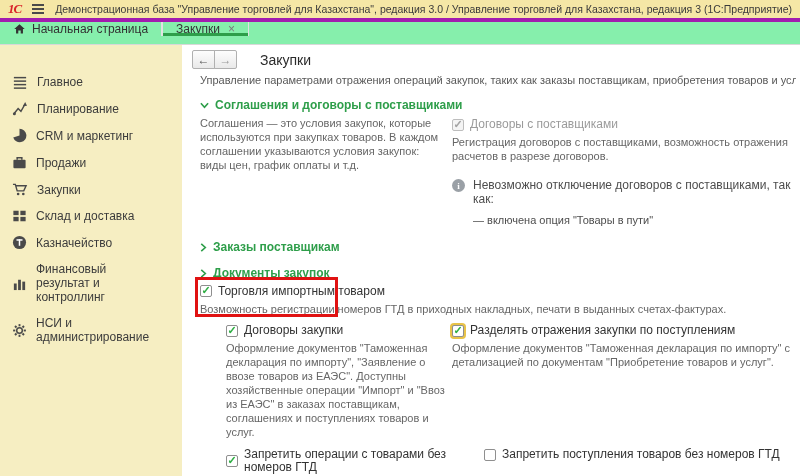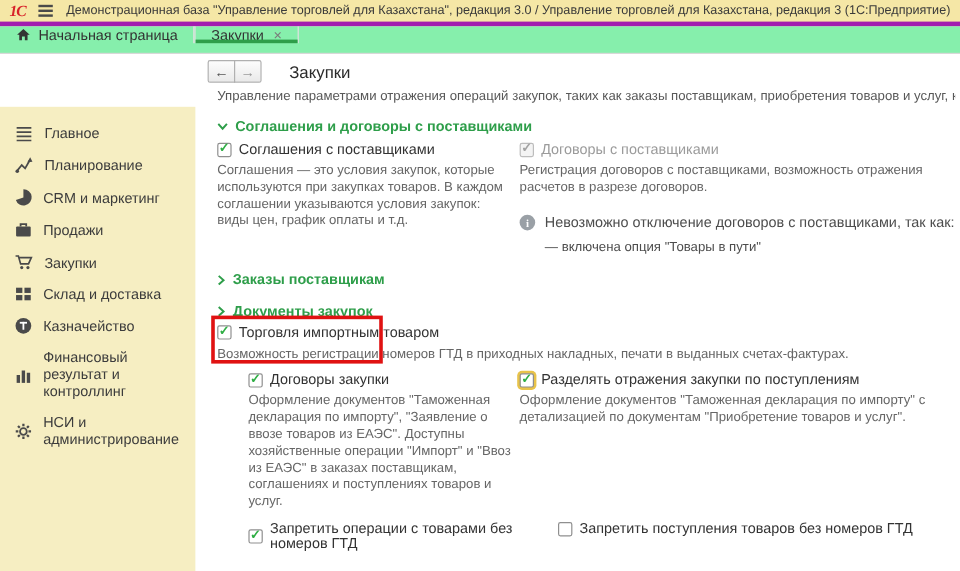--- a/index.html
+++ b/index.html
@@ -21,21 +21,21 @@
   .tab { display:flex; align-items:center; gap:6px; padding:0 13px; font-size:12px;
     color:#333; cursor:pointer; position:relative; border-right:1px solid #e2e2e2; }
   .tab.first { border-left:none; }
   .tab.active { border-left:1px solid #e2e2e2; }
   .tab.active::after { content:""; position:absolute; left:0; right:0; bottom:0;
     height:3px; background:#2e9e4a; }
   .tab .close { color:#7a7a7a; font-size:12px; margin-left:2px; }
 
   
   .body { display:flex; height:431px; }
-  .sidebar { width:163px; background:#f6eec2; padding-top:9px; flex:none;margin-top:44px; }
+  .sidebar { width:182px; background:#f6eec2; padding-top:24px; flex:none; }
   .side-item { display:flex; align-items:center; gap:9px; padding:6px 6px 6px 12px;
     font-size:12px; color:#3c3c3c; cursor:pointer; line-height:14px; }
   .side-item svg { flex:none; }
   .side-item .lbl { max-width:126px; }
 
   .main { flex:1; background:#fff; padding:5px 4px 0 10px; position:relative; overflow:hidden; }
 
   
   .toolbar { display:flex; align-items:center; margin-bottom:5px; }
   .nav-btn { width:23px; height:19px; border:1px solid #b0b0b0; background:linear-gradient(#fdfdfd,#e9e9e9);
@@ -206,24 +206,20 @@
 
       
       <div class="section-h">
         <svg width="9" height="7" viewBox="0 0 10 7">
           <path d="M1 1 L5 5.5 L9 1" stroke="#2e9e4a" stroke-width="1.8" fill="none"></path>
         </svg>
         <span>Соглашения и договоры с поставщиками</span>
       </div>
       <div class="grid">
         <div class="cell">
-          <div class="opt">
-            <span class="cb checked"></span>
-            <span class="opt-label">Соглашения с поставщиками</span>
-          </div>
           <div class="desc">Соглашения — это условия закупок, которые используются при закупках товаров. В каждом соглашении указываются условия закупок: виды цен, график оплаты и т.д.</div>
         </div>
         <div class="cell wide">
           <div class="opt">
             <span class="cb disabled checked"></span>
             <span class="opt-label disabled">Договоры с поставщиками</span>
           </div>
           <div class="desc">Регистрация договоров с поставщиками, возможность отражения расчетов в разрезе договоров.</div>
           <div class="notice">
             <span class="info-ic">i</span>

